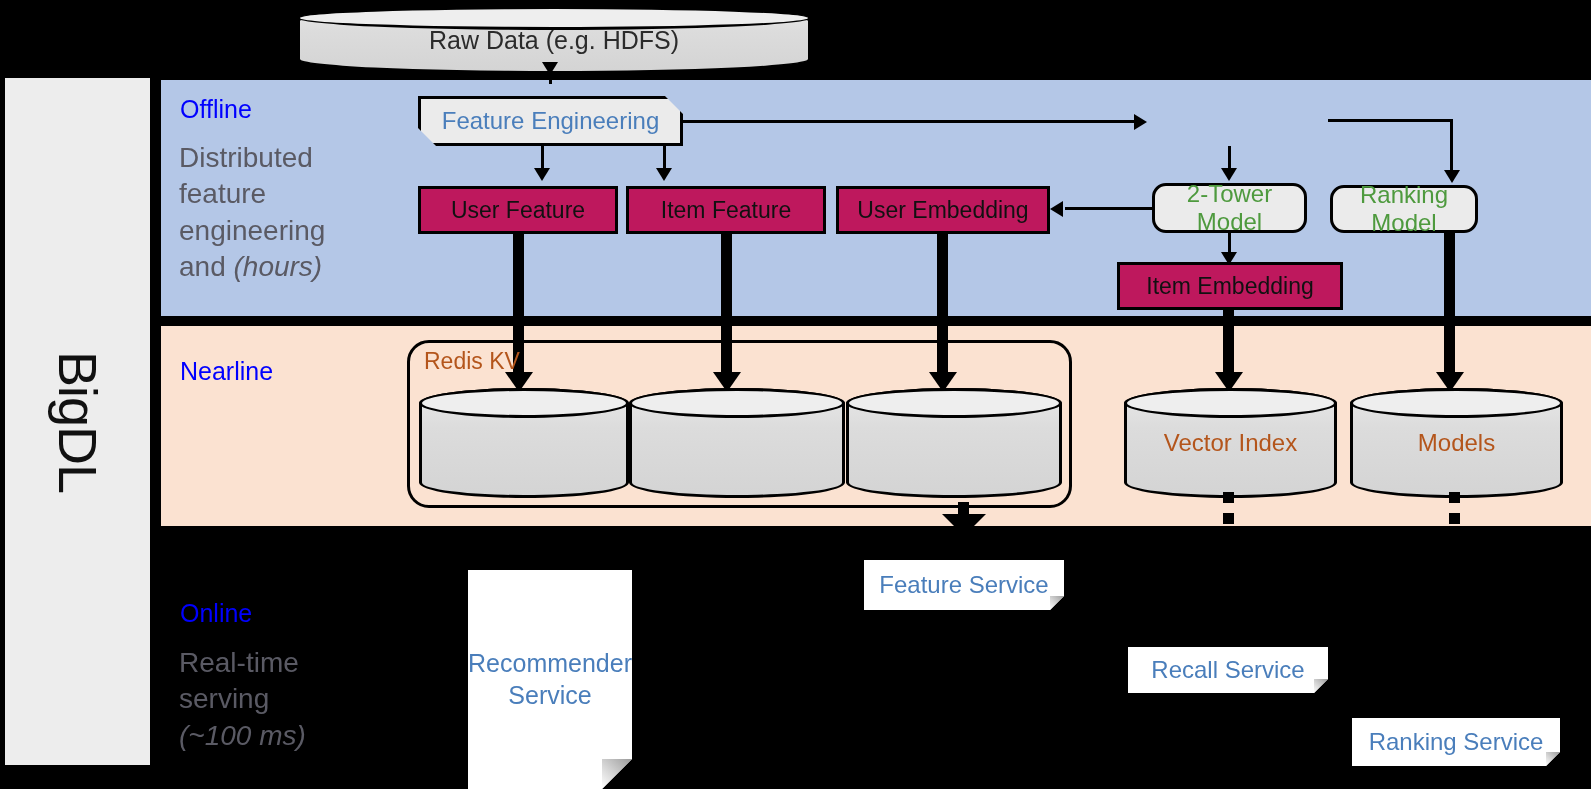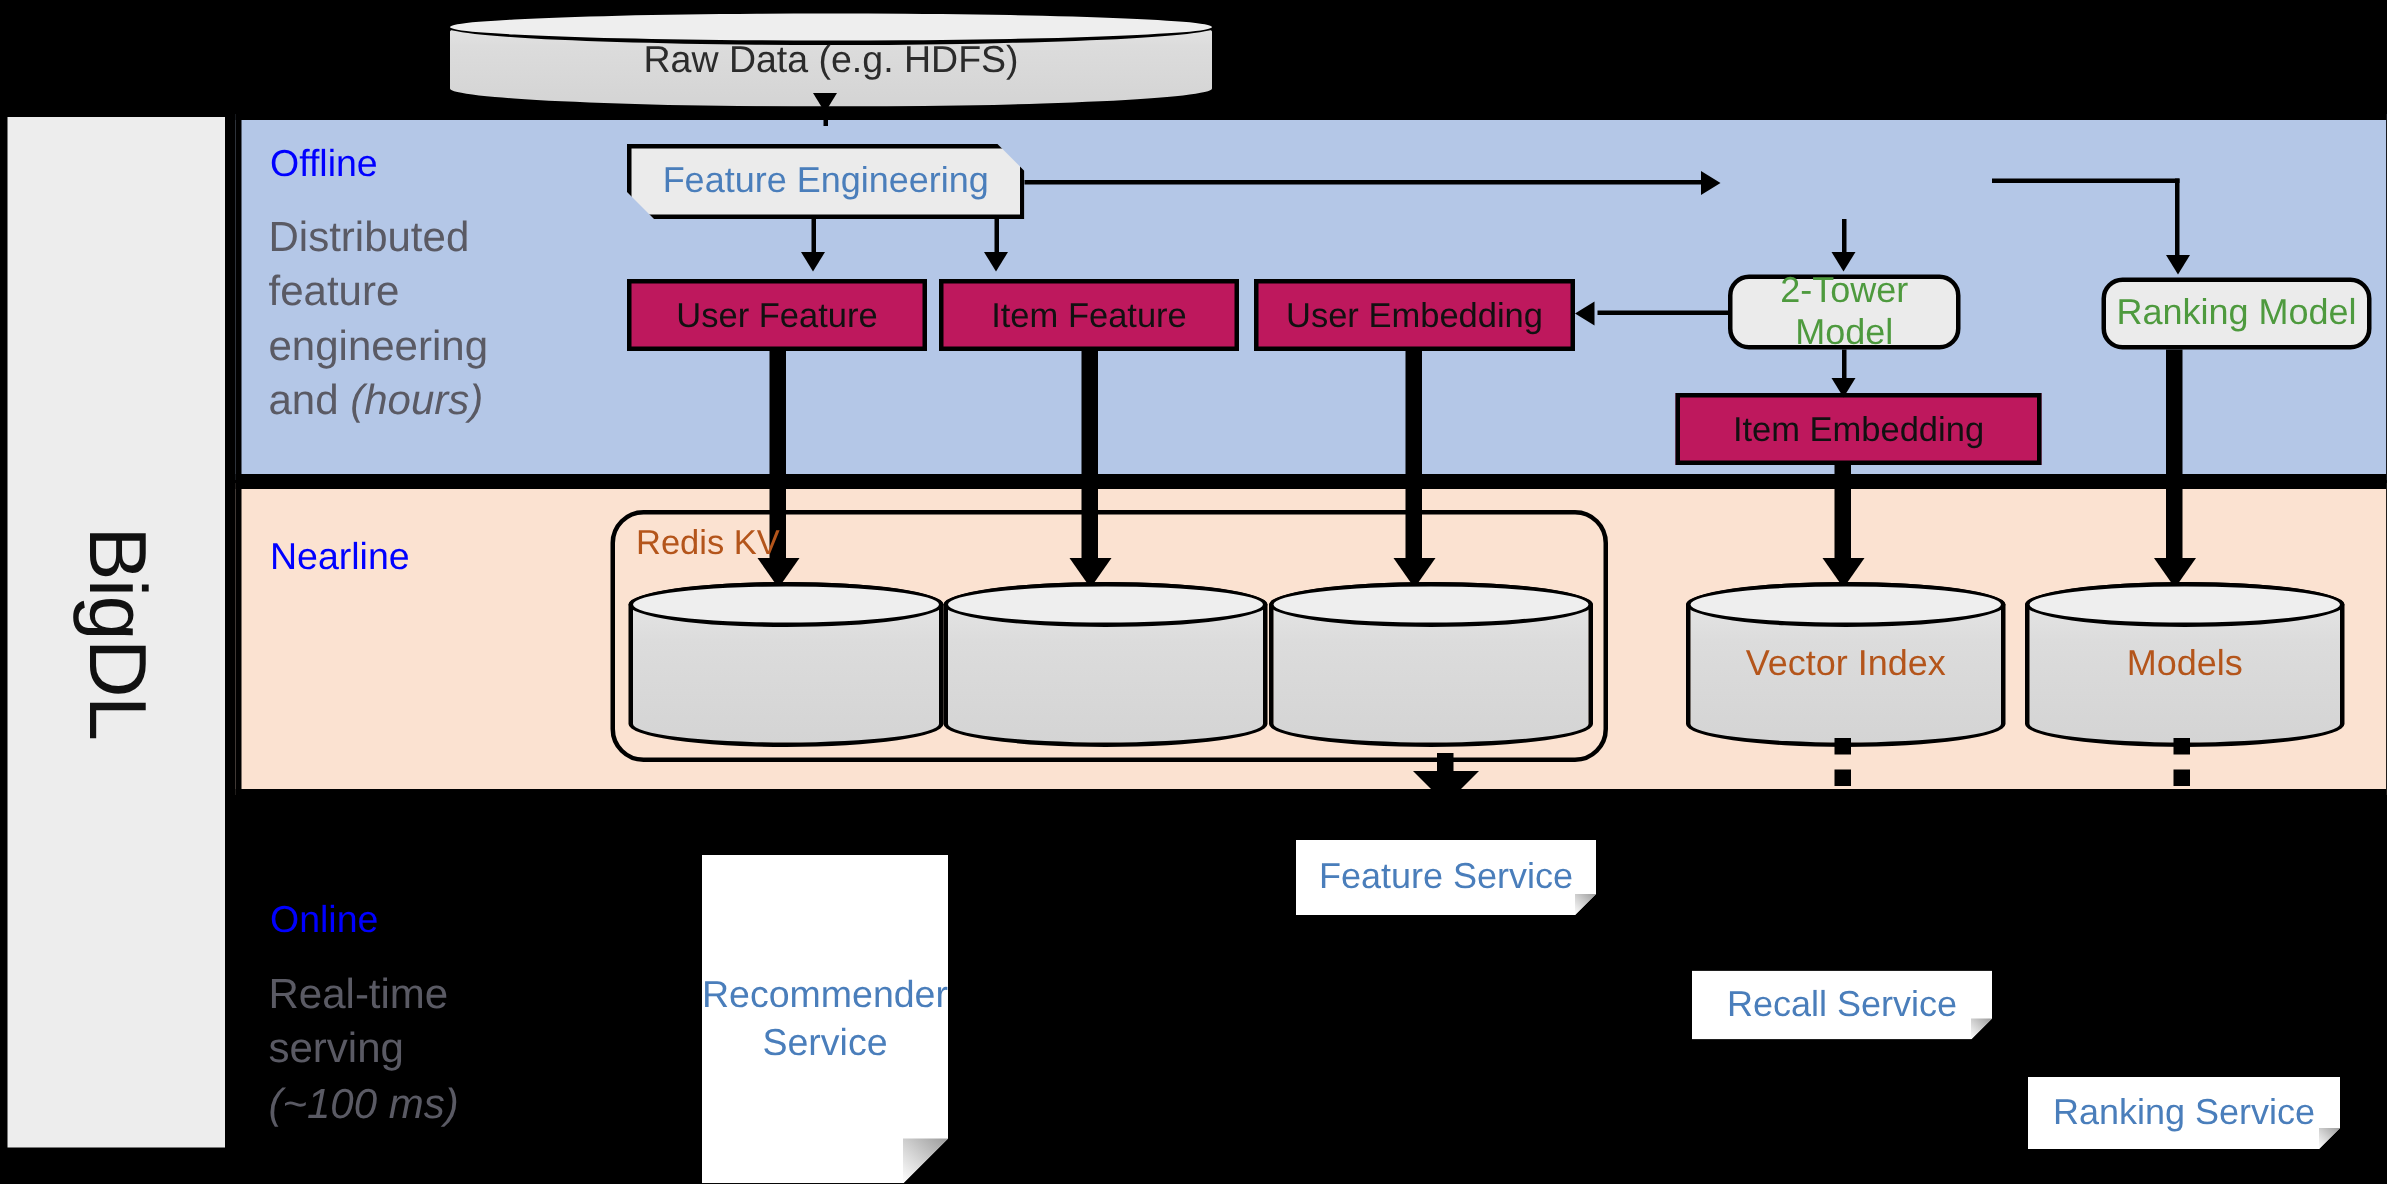--- a/index.html
+++ b/index.html
@@ -267,28 +267,28 @@
 
   <div class="abs node grey-box" id="user-feature" style="left:418px; top:186px; width:200px; height:48px;">
     <span>User Feature</span>
   </div>
   <div class="abs node grey-box" id="item-feature" style="left:626px; top:186px; width:200px; height:48px;">
     <span>Item Feature</span>
   </div>
   <div class="abs node grey-box" id="user-embedding" style="left:836px; top:186px; width:214px; height:48px;">
     <span>User Embedding</span>
   </div>
-  <div class="abs node grey-box" id="item-embedding" style="left:1117px; top:262px; width:244px; height:48px;">
+  <div class="abs node grey-box" id="item-embedding" style="left:1117px; top:262px; width:226px; height:48px;">
     <span>Item Embedding</span>
   </div>
 
   <div class="abs node model-box" id="two-tower-model" style="left:1152px; top:183px; width:155px; height:50px;">
     <span>2-Tower Model</span>
   </div>
-  <div class="abs node model-box" id="ranking-model" style="left:1401px; top:185px; width:180px; height:48px;">
+  <div class="abs node model-box" id="ranking-model" style="left:1330px; top:185px; width:148px; height:48px;">
     <span>Ranking Model</span>
   </div>
 
   <div class="line thin-h abs" style="left:1065px; top:207px; width:88px;"></div>
   <div class="arrow-left-thin" style="left:1050px; top:201px;"></div>
 
   <div class="line thin-v abs" style="left:1228px; top:233px; height:24px;"></div>
   <div class="arrow-down-thin" style="left:1221px; top:252px;"></div>
 
   <div class="line thick-v abs" style="left:513px; top:234px; height:148px;"></div>

